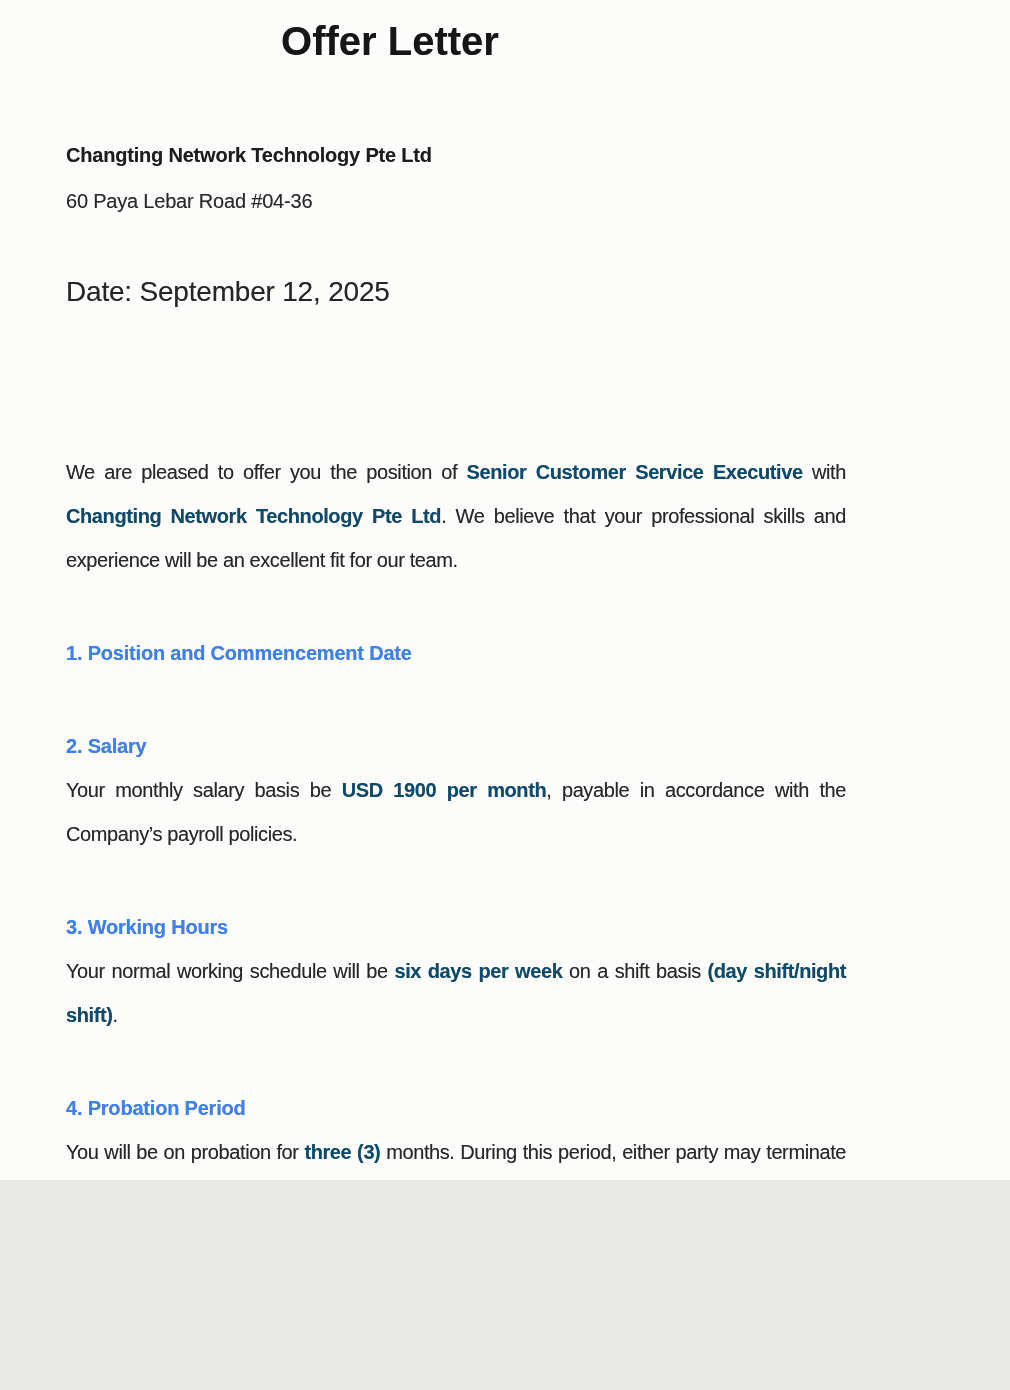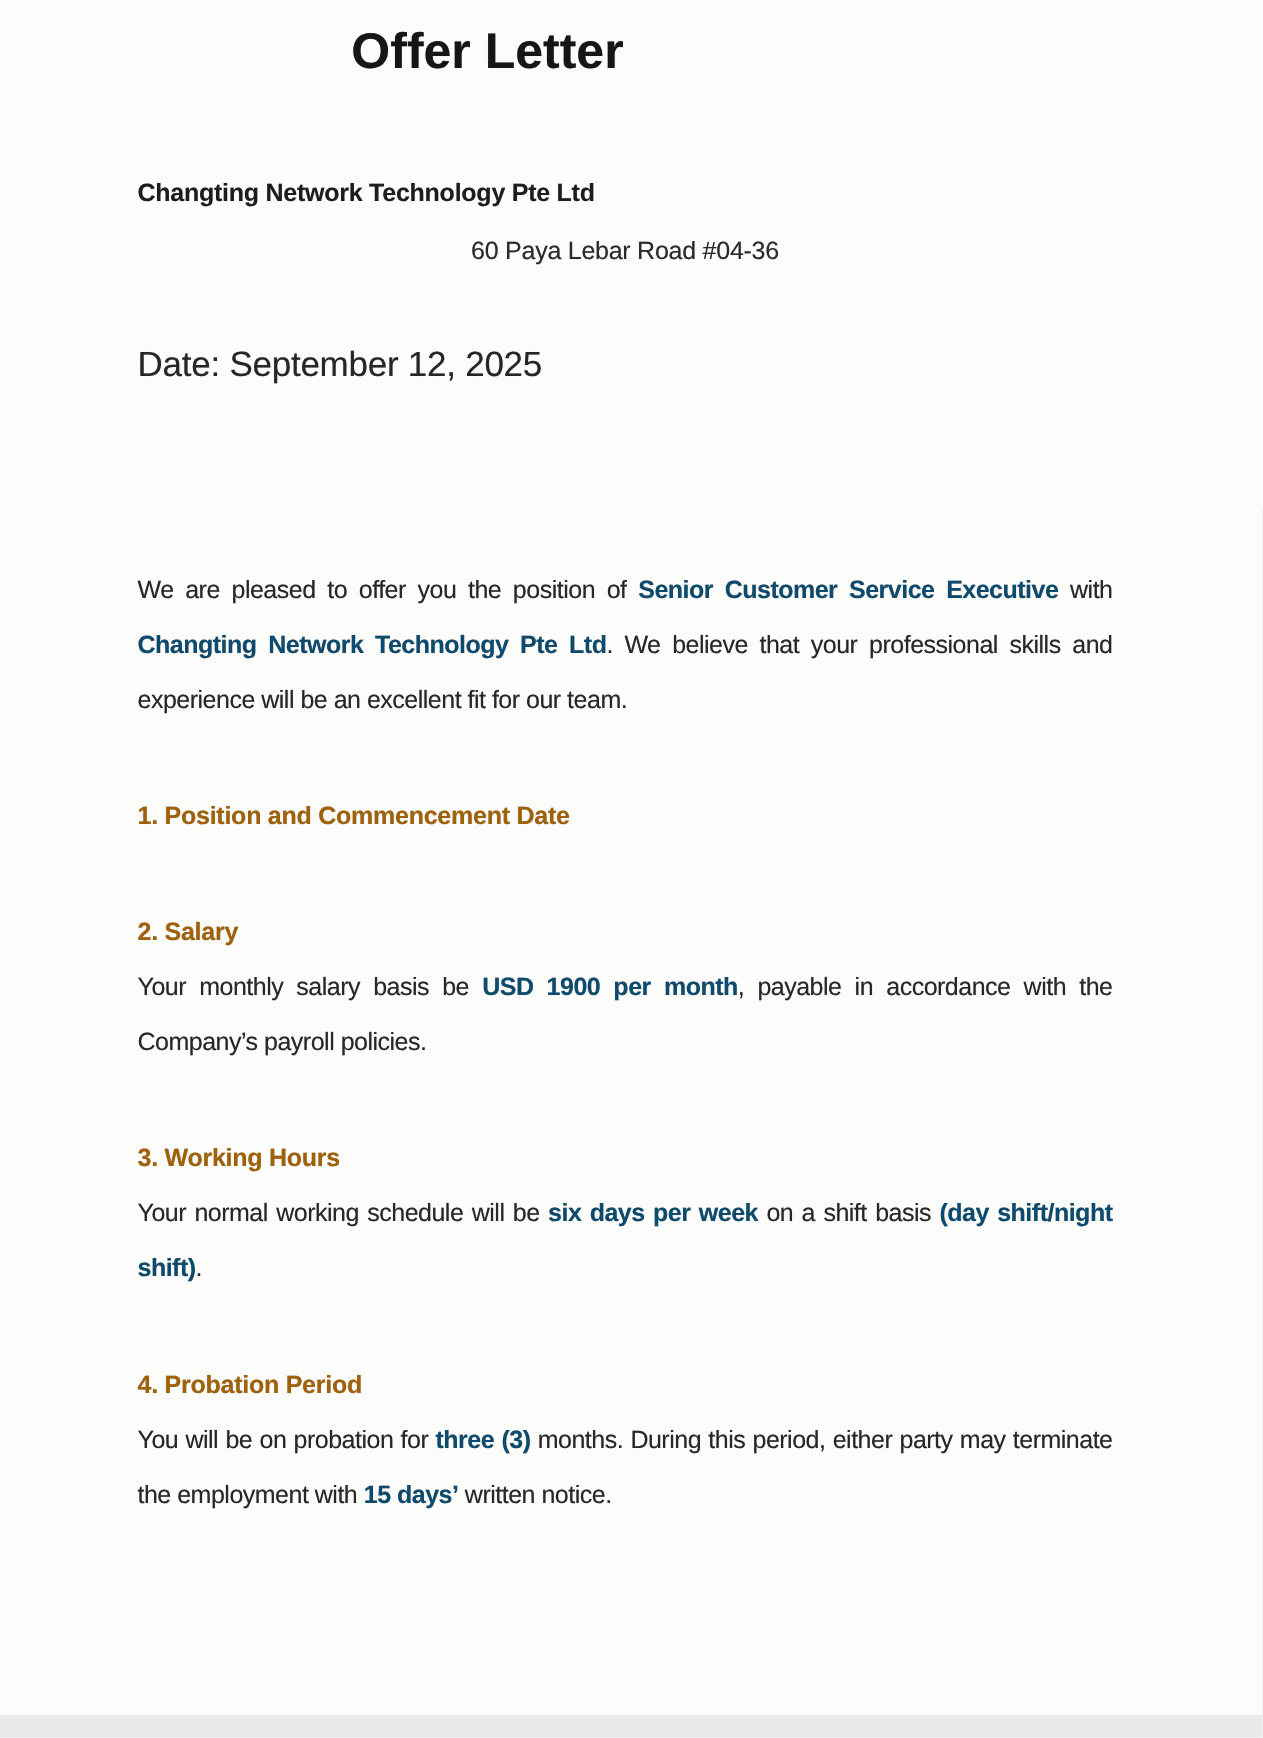--- a/index.html
+++ b/index.html
@@ -3,31 +3,31 @@
 <meta charset="utf-8">
 <style>
   html, body {
     margin: 0;
     padding: 0;
     background: #e9e9e7;
   }
   .page {
     position: relative;
     width: 1010px;
-    height: 1372px;
+    height: 1180px;
     margin: 0 auto;
     background: #fcfcfa;
     overflow: hidden;
     font-family: "Liberation Sans", "DejaVu Sans", sans-serif;
     color: #242424;
     
     text-shadow: 0 0 0.6px rgba(40,40,40,0.45);
   }
   .content {
-    margin-left: 110px;
+    margin-left: 66px;
     width: 780px;
   }
   .doc-title {
     margin: 0;
     padding-top: 16px;
     width: 780px;
     text-align: center;
     font-size: 40px;
     line-height: 50px;
     font-weight: 700;
@@ -39,21 +39,20 @@
     font-size: 20px;
     line-height: 46px;
     letter-spacing: -0.2px;
   }
   .company-name {
     font-weight: 700;
     color: #1d1d1d;
   }
   .address-line {
     color: #2a2a2a;
-    text-align: center;
   }
   .date-line {
     margin-top: 46px;
     font-size: 28px;
     line-height: 44px;
     letter-spacing: -0.2px;
     color: #262626;
   }
   .intro-paragraph {
     margin-top: 136px;
@@ -70,21 +69,21 @@
   }
   .section {
     margin-top: 49px;
   }
   .section-heading {
     margin: 0;
     font-size: 20px;
     line-height: 44px;
     font-weight: 700;
     letter-spacing: -0.2px;
-    color: #a16207;
+    color: #3b82f6;
   }
   .section-body {
     margin: 0;
   }
   p { margin: 0; }
 </style>
 </head>
 <body>
 
 <div class="page">

